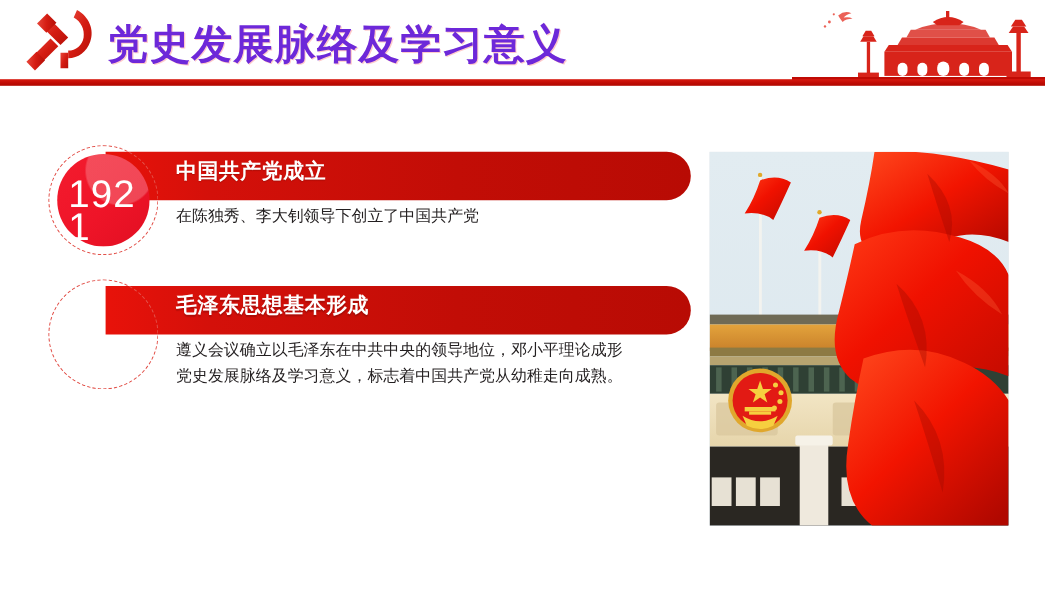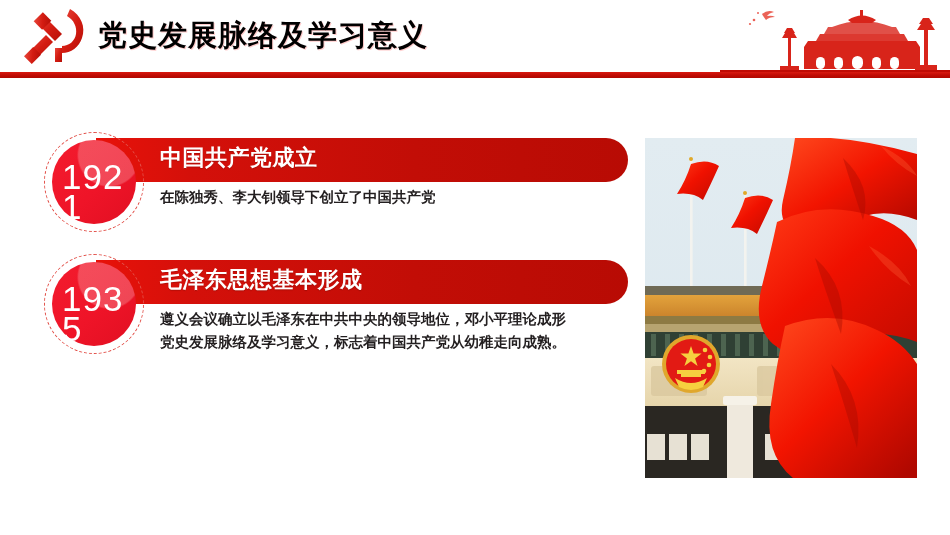--- a/index.html
+++ b/index.html
@@ -10,22 +10,22 @@
     overflow: hidden;
   }
   .slide { position: relative; width: 950px; height: 535px; background: #fff; }
 
   
   .header { position: absolute; left: 0; top: 0; width: 950px; height: 80px; }
   .emblem { position: absolute; left: 18px; top: 5px; width: 76px; height: 62px; }
   .emblem svg { display: block; width: 76px; height: 62px; }
   .title {
     position: absolute; left: 98px; top: 16px;
-    font-size: 29px; font-weight: bold; letter-spacing: 1px;
-    color: #000000;
+    font-size: 37px; font-weight: bold; letter-spacing: 1px;
+    color: #6d28d9;
     text-shadow: 1px 1px 0 rgba(255,160,160,.55);
     white-space: nowrap;
   }
   .header-divider {
     position: absolute; left: 0; top: 72px; width: 950px; height: 6px;
     background: linear-gradient(180deg,#d81a10 0%,#c00b04 55%,#b00800 100%);
   }
   .tiananmen { position: absolute; right: 0; top: 0; width: 230px; height: 74px; }
   .tiananmen svg { display: block; width: 230px; height: 74px; }
 
@@ -40,21 +40,21 @@
     position: absolute; left: 96px; top: 8px; height: 44px;
     border-radius: 0 22px 22px 0;
     background: linear-gradient(90deg,#e8120a 0%,#d4100a 18%,#c20d06 60%,#b80b04 100%);
   }
   .bar.w0 { width: 532px; }
   .bar.w1 { width: 532px; }
   .bar.w2 { width: 549px; }
 
   .bar-title {
     position: absolute; left: 160px; top: 13px;
-    font-size: 22px; font-weight: bold; color: #ffffff;
+    font-size: 19px; font-weight: bold; color: #ffffff;
     letter-spacing: .5px; white-space: nowrap;
     text-shadow: 0 1px 1px rgba(0,0,0,.18);
     text-align: right;
   }
 
   .dash-ring {
     position: absolute; left: 44px; top: 2px;
     width: 100px; height: 100px; border-radius: 50%;
     border: 1px dashed #e2514a;
   }
@@ -71,21 +71,21 @@
     position: absolute; left: 10px; top: 22px;
     width: 64px;
     font-size: 35px; color: #ffffff; line-height: 30px;
     letter-spacing: 1px; word-break: break-all;
   }
 
   .desc {
     position: absolute; left: 160px; top: 56px; width: 476px;
     font-size: 14.5px; line-height: 23px; color: #231f20;
   }
-  .desc .ln { display: block; white-space: nowrap; font-weight: bold; }
+  .desc .ln { display: block; white-space: nowrap; }
 
   
   .photo {
     position: absolute; left: 645px; top: 138px;
     width: 272px; height: 340px; overflow: hidden; background: #dfe6ea;
   }
   .photo svg { display: block; width: 272px; height: 340px; }
 </style>
 </head>
 <body>
@@ -168,23 +168,20 @@
       </div>
       <div class="desc">
         <span class="ln">在陈独秀、李大钊领导下创立了中国共产党</span>
       </div>
     </div>
 
     <div class="tl-item i1">
       <div class="bar w1"></div>
       <div class="bar-title">毛泽东思想基本形成</div>
       <div class="dash-ring"></div>
-      <div class="circle">
-        <div class="year">1935</div>
-      </div>
       <div class="desc">
         <span class="ln">遵义会议确立以毛泽东在中共中央的领导地位，邓小平理论成形</span>
         <span class="ln">党史发展脉络及学习意义，标志着中国共产党从幼稚走向成熟。</span>
       </div>
     </div>
 
   </div>
 
   <div class="photo">
     <svg viewBox="0 0 272 340" preserveAspectRatio="xMidYMid slice">

